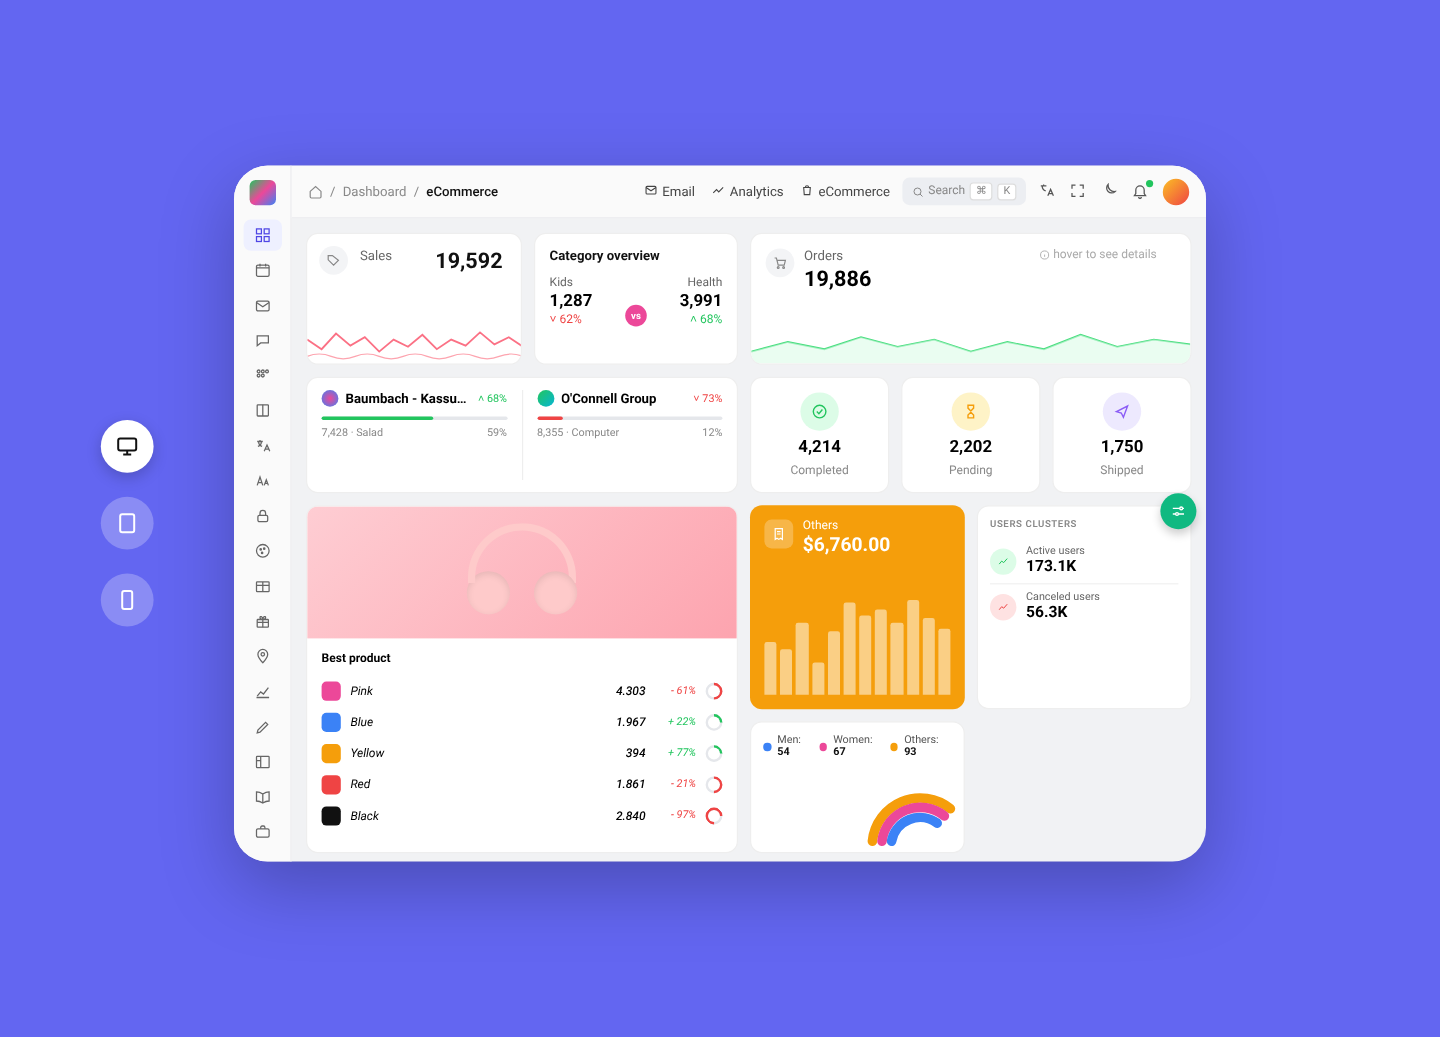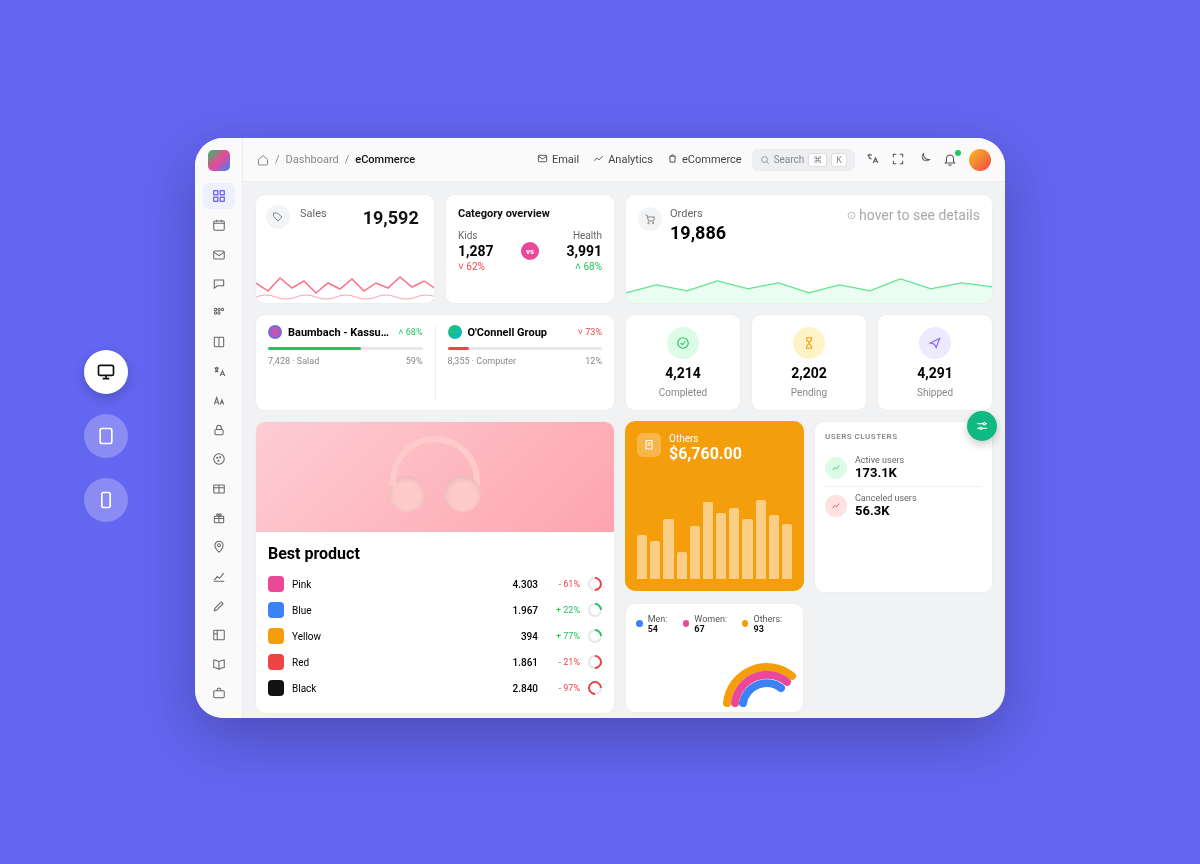--- a/index.html
+++ b/index.html
@@ -46,38 +46,38 @@
 .sales { grid-column: 1; display: flex; flex-direction: row; gap: 4px; position: relative; height: 110px; overflow: hidden; }
 .card-icn { width: 24px; height: 24px; border-radius: 50%; background: #f3f4f6; display: flex; align-items: center; justify-content: center; margin-bottom: 2px; position: absolute; top: 10px; left: 10px; }
 .card-icn svg { width: 12px; height: 12px; stroke: #888; fill: none; stroke-width: 2; }
 .sales .lab { font-size: 11px; color: #666; margin-left: 32px; }
 .sales .val { font-size: 18px; font-weight: 700; color: #111; margin-left: 32px; }
 .spark { position: absolute; bottom: 0; left: 0; right: 0; height: 40px; }
 
 
 .category { grid-column: 2; height: 110px; padding: 12px; }
 .category .title { font-size: 11px; font-weight: 700; color: #111; margin-bottom: 10px; }
-.catrow { display: flex; justify-content: space-between; align-items: center; gap: 16px; }
+.catrow { display: flex; justify-content: space-between; align-items: flex-end; gap: 16px; }
 .catcol { display: flex; flex-direction: column; gap: 2px; }
 .catcol.r { text-align: right; }
 .catcol .lab { font-size: 10px; color: #666; }
 .catcol .val { font-size: 14px; font-weight: 700; }
 .catcol .delta { font-size: 10px; }
 .vs { width: 18px; height: 18px; border-radius: 50%; background: #ec4899; color: #fff; font-size: 8px; font-weight: 700; display: flex; align-items: center; justify-content: center; }
 .delta.down { color: #ef4444; }
 .delta.up { color: #22c55e; }
 
 
 .orders { grid-column: 3; height: 110px; position: relative; overflow: hidden; }
 .orders .head { display: flex; align-items: flex-start; gap: 8px; }
 .orders .hicn { width: 24px; height: 24px; border-radius: 50%; background: #f3f4f6; display: flex; align-items: center; justify-content: center; }
 .orders .hicn svg { width: 12px; height: 12px; stroke: #888; fill: none; stroke-width: 2; }
 .orders .lab { font-size: 11px; color: #666; }
 .orders .val { font-size: 18px; font-weight: 700; margin-top: 2px; }
-.orders .hint { position: absolute; top: 12px; right: 12px; font-size: 14px; color: #aaa; display: flex; align-items: center; gap: 3px; }
+.orders .hint { position: absolute; top: 12px; right: 28px; font-size: 10px; color: #aaa; display: flex; align-items: center; gap: 3px; }
 
 
 .companies { grid-column: 1 / 3; display: flex; gap: 0; background: #fff; border: 1px solid #eee; border-radius: 10px; padding: 10px 12px; }
 .company { flex: 1; display: flex; flex-direction: column; gap: 4px; }
 .company + .company { border-left: 1px solid #eee; padding-left: 12px; margin-left: 12px; }
 .company .top { display: flex; align-items: center; gap: 6px; }
 .company .dot { width: 14px; height: 14px; border-radius: 50%; }
 .company .name { font-size: 11px; font-weight: 700; flex: 1; white-space: nowrap; overflow: hidden; text-overflow: ellipsis; }
 .company .chg { font-size: 9px; }
 .company .bar { height: 3px; background: #e5e7eb; border-radius: 2px; margin-top: 4px; position: relative; }
@@ -94,22 +94,22 @@
 
 
 .product { grid-column: 1 / 3; background: #fff; border: 1px solid #eee; border-radius: 10px; overflow: hidden; }
 .product .img { height: 110px; background: linear-gradient(135deg,#fecdd3,#fda4af); position: relative; display: flex; align-items: center; justify-content: center; }
 .headphones { position: relative; width: 120px; height: 90px; }
 .headphones::before, .headphones::after { content: ''; position: absolute; width: 36px; height: 36px; background: #fecaca; border-radius: 50%; bottom: 10px; box-shadow: inset 0 2px 6px rgba(0,0,0,0.1); }
 .headphones::before { left: 14px; }
 .headphones::after { right: 14px; }
 .headphones .band { position: absolute; width: 90px; height: 50px; border: 6px solid #fecaca; border-bottom: none; border-radius: 50px 50px 0 0; left: 15px; top: 4px; }
 .product .body { padding: 12px; }
-.product .title { font-size: 16px; font-weight: 700; margin-bottom: 8px; }
-.prow { display: flex; align-items: center; gap: 8px; padding: 5px 0; font-size: 10px; }
+.product .title { font-size: 10px; font-weight: 700; margin-bottom: 8px; }
+.prow { display: flex; align-items: center; gap: 8px; padding: 5px 0; font-size: 10px; font-style: italic; }
 .prow .sw { width: 16px; height: 16px; border-radius: 4px; }
 .prow .nm { flex: 1; }
 .prow .num { font-weight: 500; }
 .prow .pct { font-size: 9px; width: 34px; text-align: right; }
 .prow .ring { width: 14px; height: 14px; border-radius: 50%; border: 2px solid #e5e7eb; position: relative; }
 .prow .ring::before { content:''; position:absolute; inset:-2px; border-radius:50%; border:2px solid transparent; }
 .prow .ring.red::before { border-top-color:#ef4444; border-right-color:#ef4444; transform:rotate(45deg); }
 .prow .ring.green::before { border-top-color:#22c55e; transform:rotate(45deg); }
 .prow .ring.bigred::before { border-color:#ef4444; border-bottom-color:transparent; transform:rotate(-45deg); }
 
@@ -457,21 +457,21 @@
             </div>
           <div class="v">2,202</div>
           <div class="l">Pending</div>
         </div>
         <div class="statcard">
           <div class="ic" style="background:#ede9fe">
               <svg viewBox="0 0 24 24" stroke="#8b5cf6">
                 <path d="M4 12l16-8-6 16-3-6-7-2z"></path>
               </svg>
             </div>
-          <div class="v">4,291</div>
+          <div class="v">1,750</div>
           <div class="l">Shipped</div>
         </div>
       </div>
 
       <div class="product" style="grid-row: span 2">
         <div class="img">
             <div class="headphones">
               <div class="band"></div>
             </div>
           </div>

